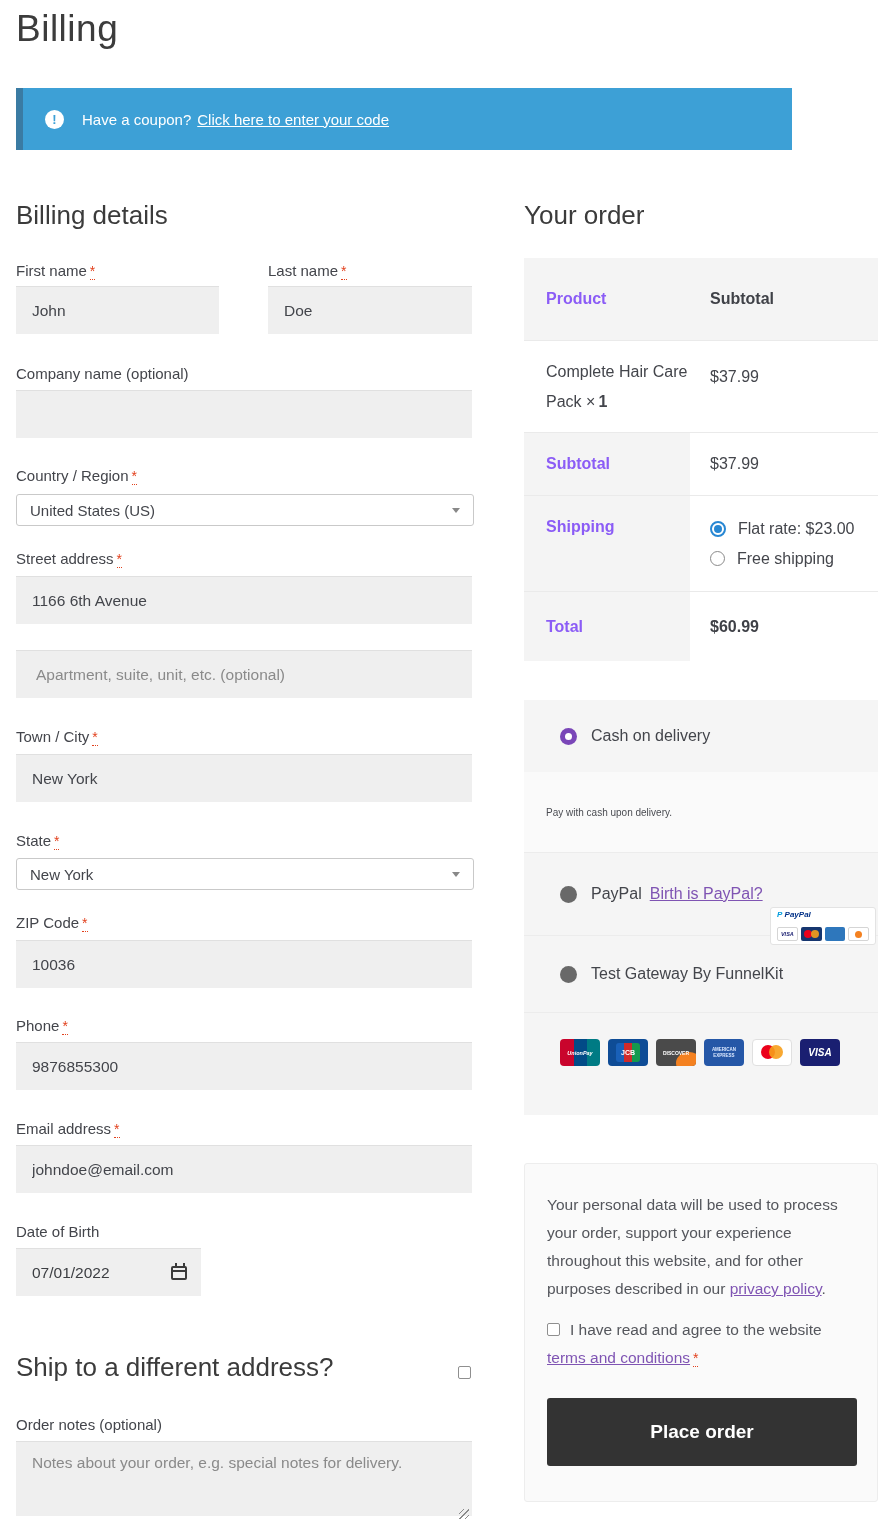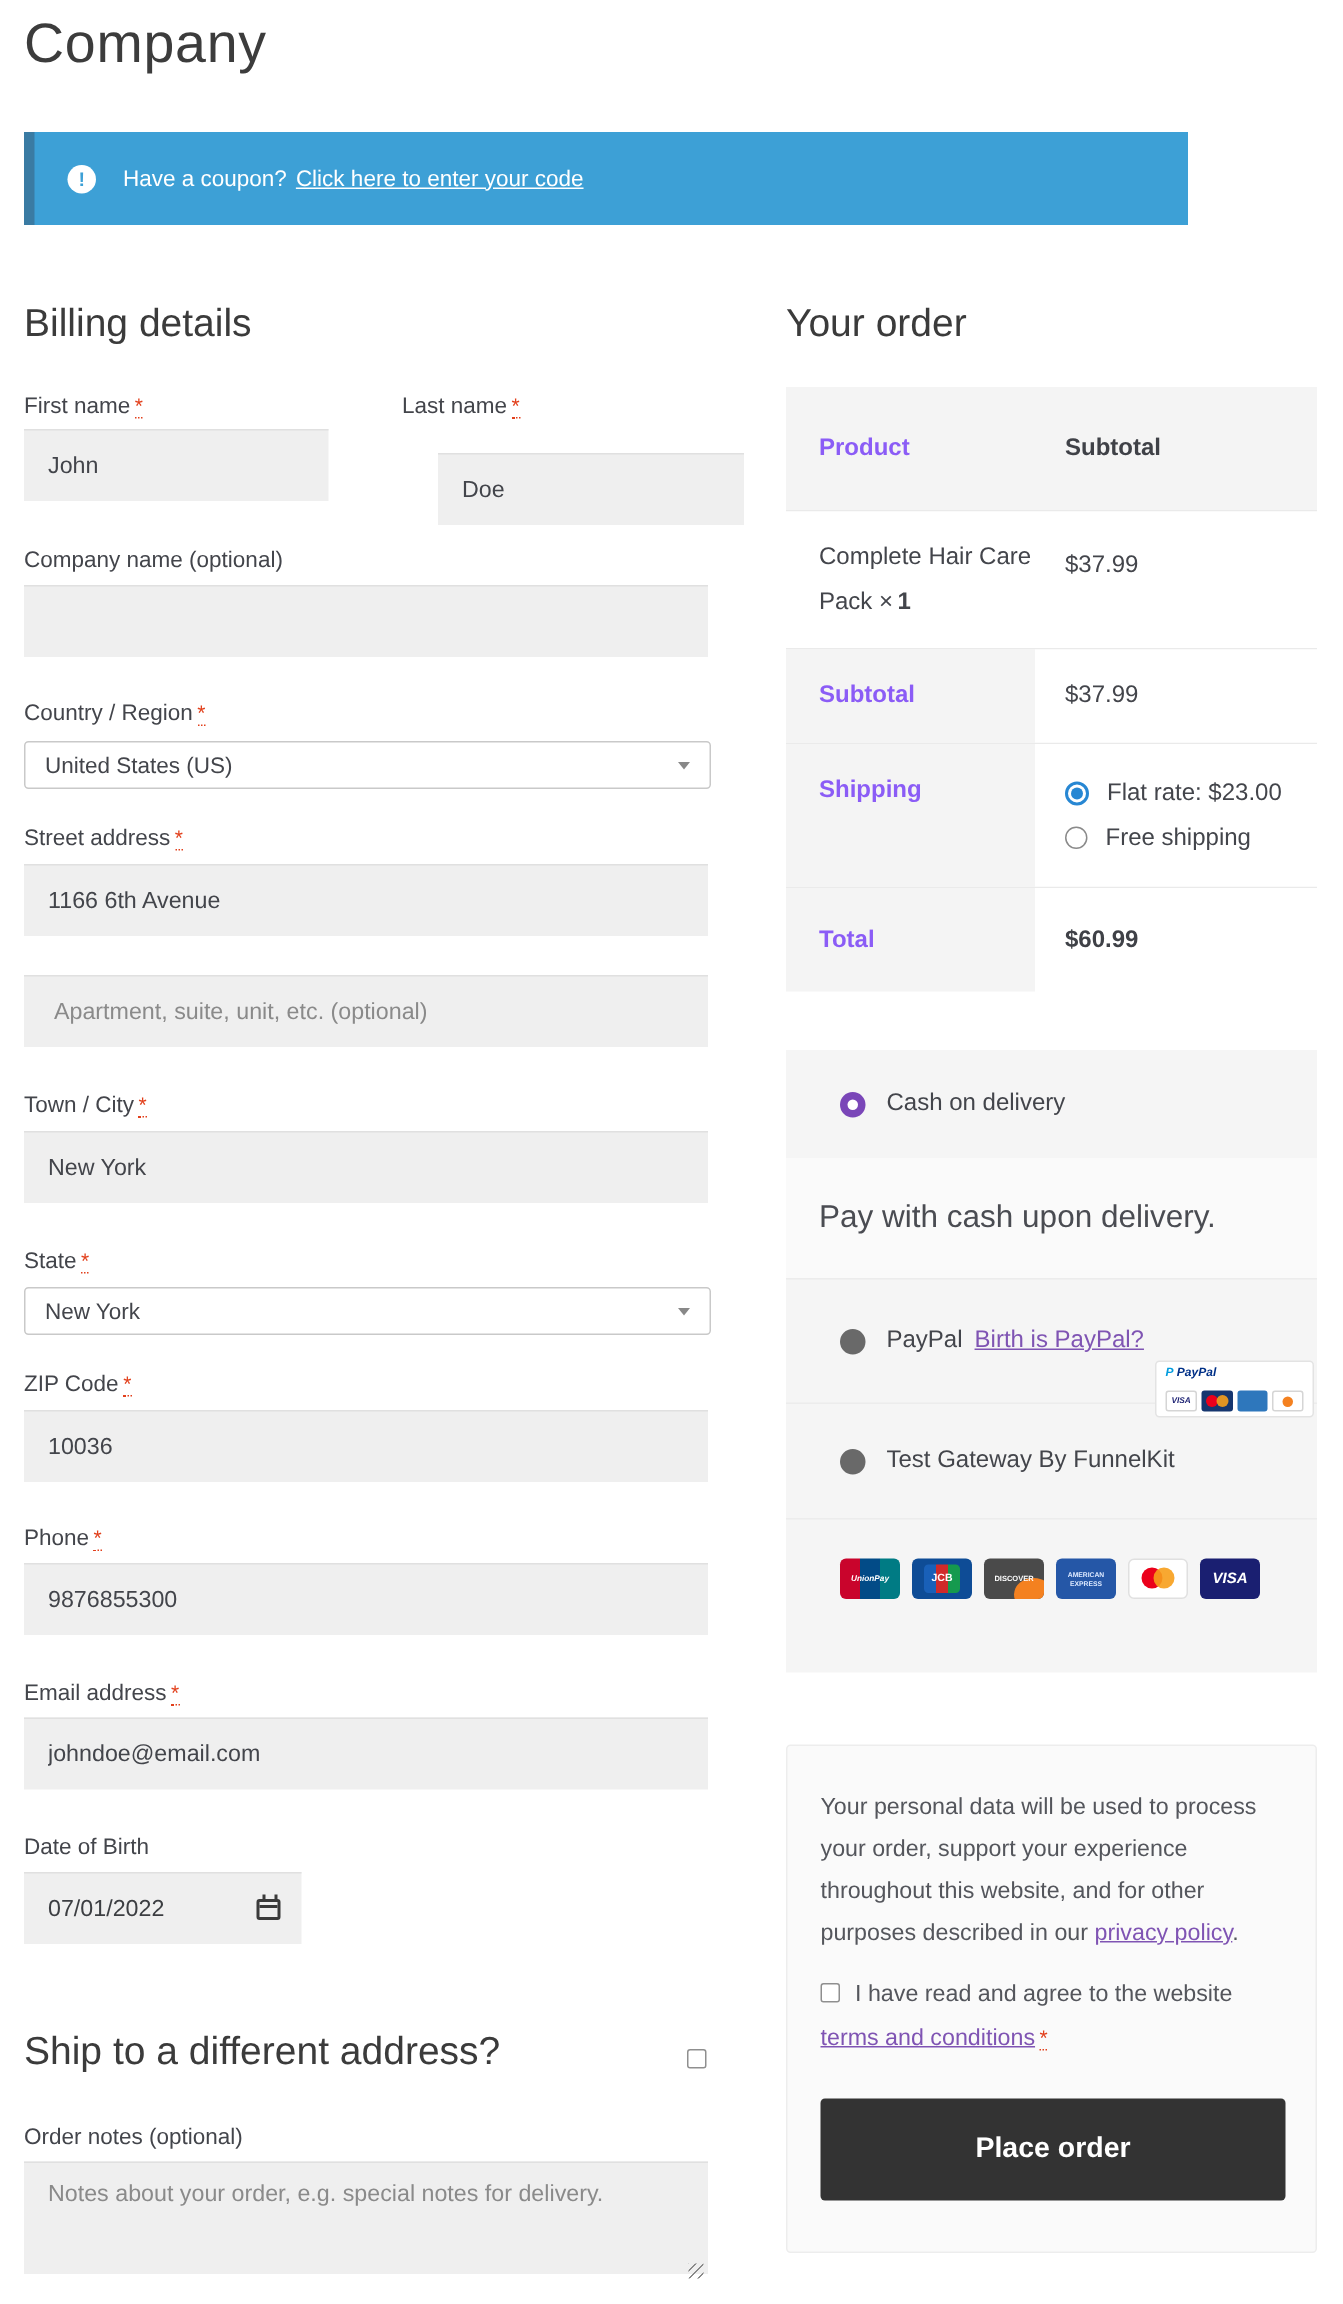--- a/index.html
+++ b/index.html
@@ -66,21 +66,21 @@
                flex:0 0 auto; cursor:pointer; }
   .radio-purple-on { width:17px; height:17px; border-radius:50%; background:#7a46b8; position:relative;
                      flex:0 0 auto; cursor:pointer; }
   .radio-purple-on::after { content:""; position:absolute; inset:5px; border-radius:50%; background:#fff; }
   .radio-gray { width:17px; height:17px; border-radius:50%; background:#696969; flex:0 0 auto; cursor:pointer; }
 
   
   .paybox { background:#f5f5f5; font-size:16px; color:#43454b; }
   .payrow { display:flex; align-items:center; padding-left:36px; }
   .paysep { border-top:1px solid #ececec; }
-  .pay-desc { background:#fafafa; display:flex; align-items:center; padding-left:22px; font-size:21px; color:#4a4c52; }
+  .pay-desc { background:#fafafa; display:flex; align-items:center; padding-left:22px; font-size:10px; color:#4a4c52; }
   .plink { color:#7f54b3; text-decoration:underline; }
 
   
   .cardrow { display:flex; gap:8px; }
   .card { width:40px; height:27px; border-radius:4px; position:relative; overflow:hidden;
           display:flex; align-items:center; justify-content:center; flex:0 0 auto; }
   .card-unionpay { background:linear-gradient(to right,#c9042c 0 34%,#024b87 34% 67%,#007b84 67% 100%); }
   .card-unionpay i { font-style:italic; font-weight:700; color:#fff; font-size:5.5px; }
   .card-jcb { background:#0e4c96; }
   .card-jcb .stripes { position:absolute; inset:4px 8px; border-radius:3px;
@@ -125,38 +125,38 @@
   .privbox a { color:#7f54b3; text-decoration:underline; }
   .place-order { width:310px; height:68px; background:#333; color:#fff; border:0; border-radius:3px;
                  font-size:19px; font-weight:700; font-family:inherit; cursor:pointer; }
   .bold { font-weight:700; }
 </style>
 </head>
 <body>
 
 <div id="page">
 
-  <h1 class="abs page-title" style="left:16px; top:8px;">Company</h1>
+  <h1 class="abs page-title" style="left:16px; top:8px;">Billing</h1>
 
   <div class="abs banner" style="left:16px; top:88px; width:776px; height:62px;">
     <span class="info-icon"></span>
     <span>Have a coupon?</span>
     <a href="#">Click here to enter your code</a>
   </div>
 
   <h3 class="abs section-h" style="left:16px; top:200px;">Billing details</h3>
 
   <div class="abs f-label" style="left:16px; top:262px;">
     <span>First name</span><span class="req">*</span>
   </div>
   <input class="abs tinput" style="left: 16px; top: 286px; width: 203px;" value="John">
   <div class="abs f-label" style="left:268px; top:262px;">
     <span>Last name</span><span class="req">*</span>
   </div>
-  <input class="abs tinput" style="left: 268px; top: 302px; width: 204px; margin-left: 24px;" value="Doe">
+  <input class="abs tinput" style="left: 268px; top: 286px; width: 204px;" value="Doe">
 
   <div class="abs f-label" style="left:16px; top:365px;">Company name (optional)</div>
   <input class="abs tinput" style="left: 16px; top: 390px; width: 456px;" value="">
 
   <div class="abs f-label" style="left:16px; top:467px;">
     <span>Country / Region</span><span class="req">*</span>
   </div>
   <div class="abs sel" style="left:16px; top:494px; width:458px;">
     <span>United States (US)</span>
     <span class="sel-arrow"></span>

